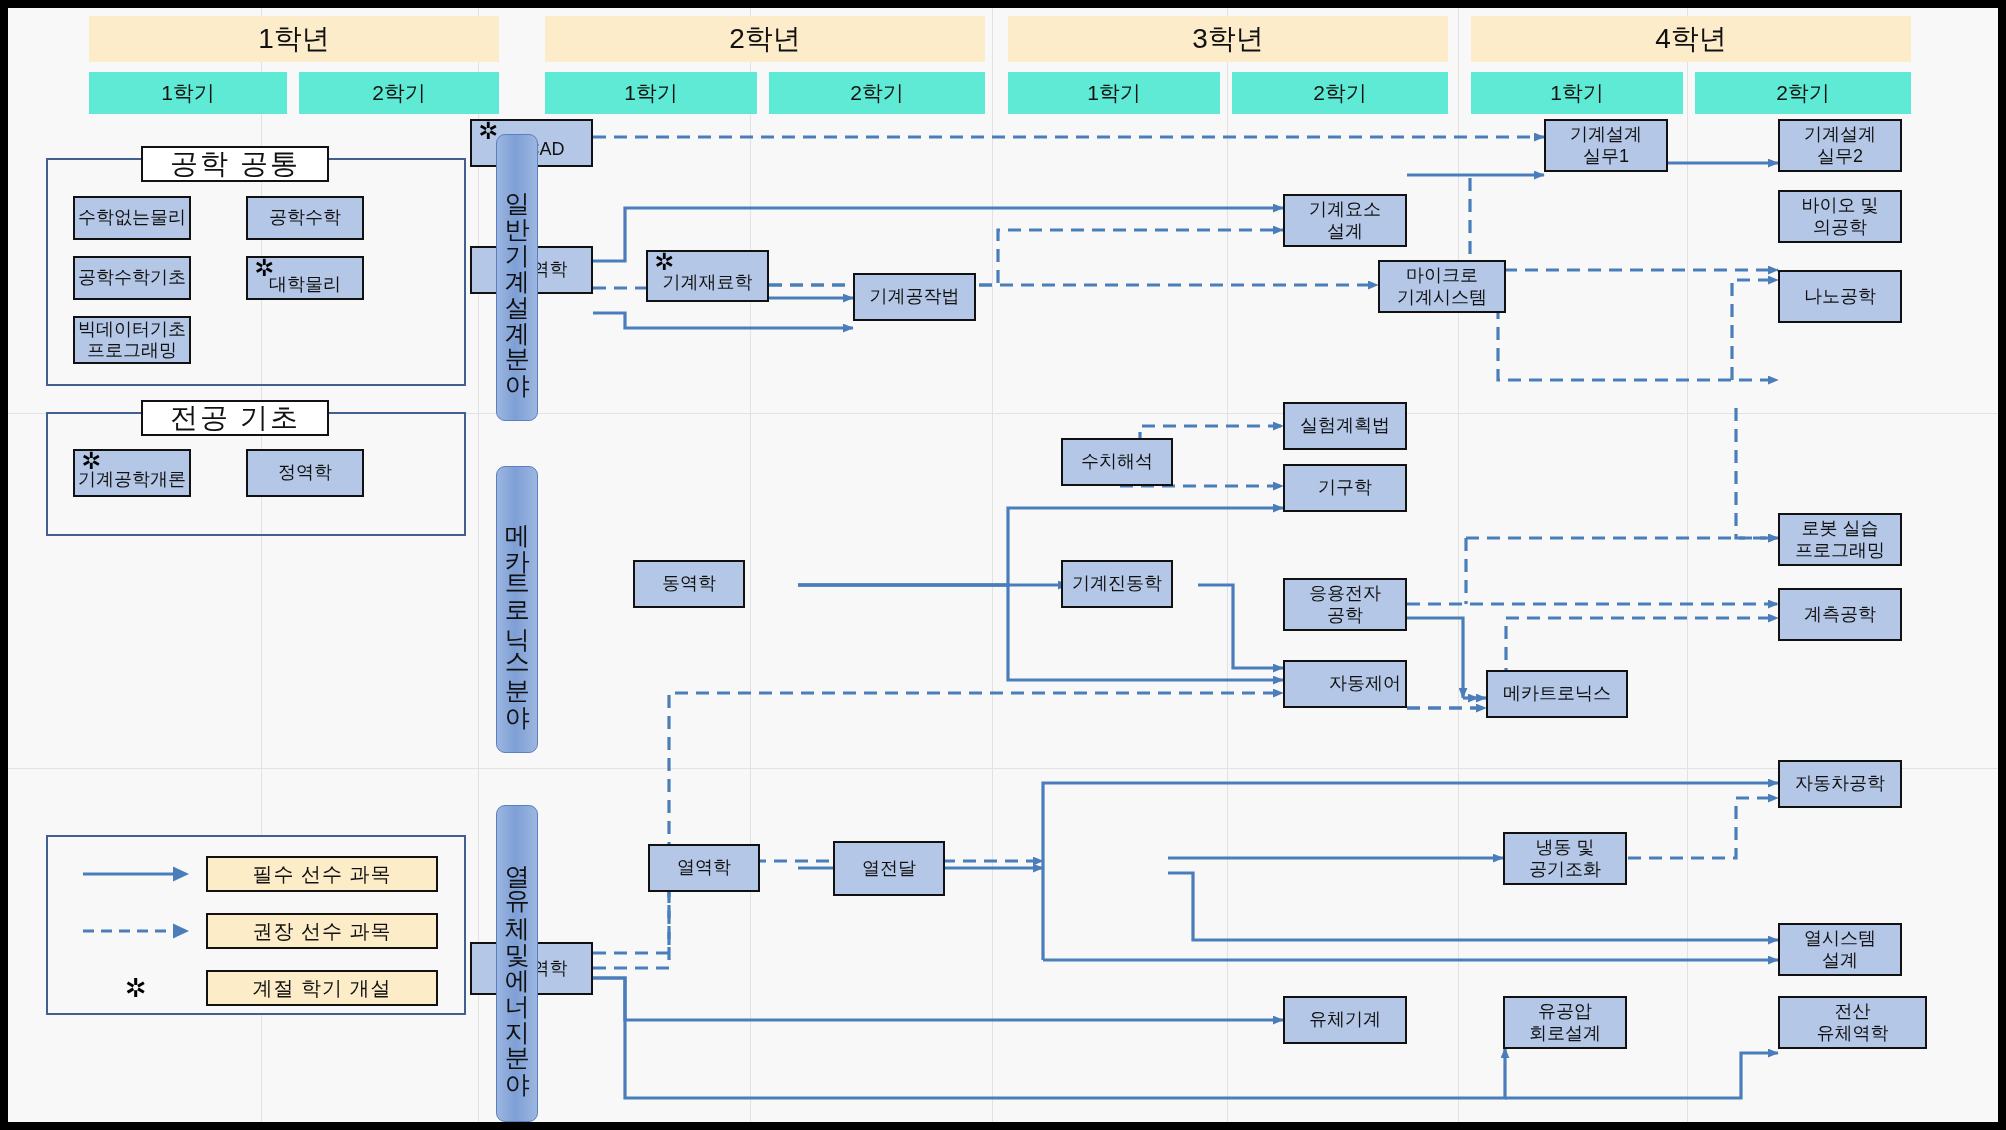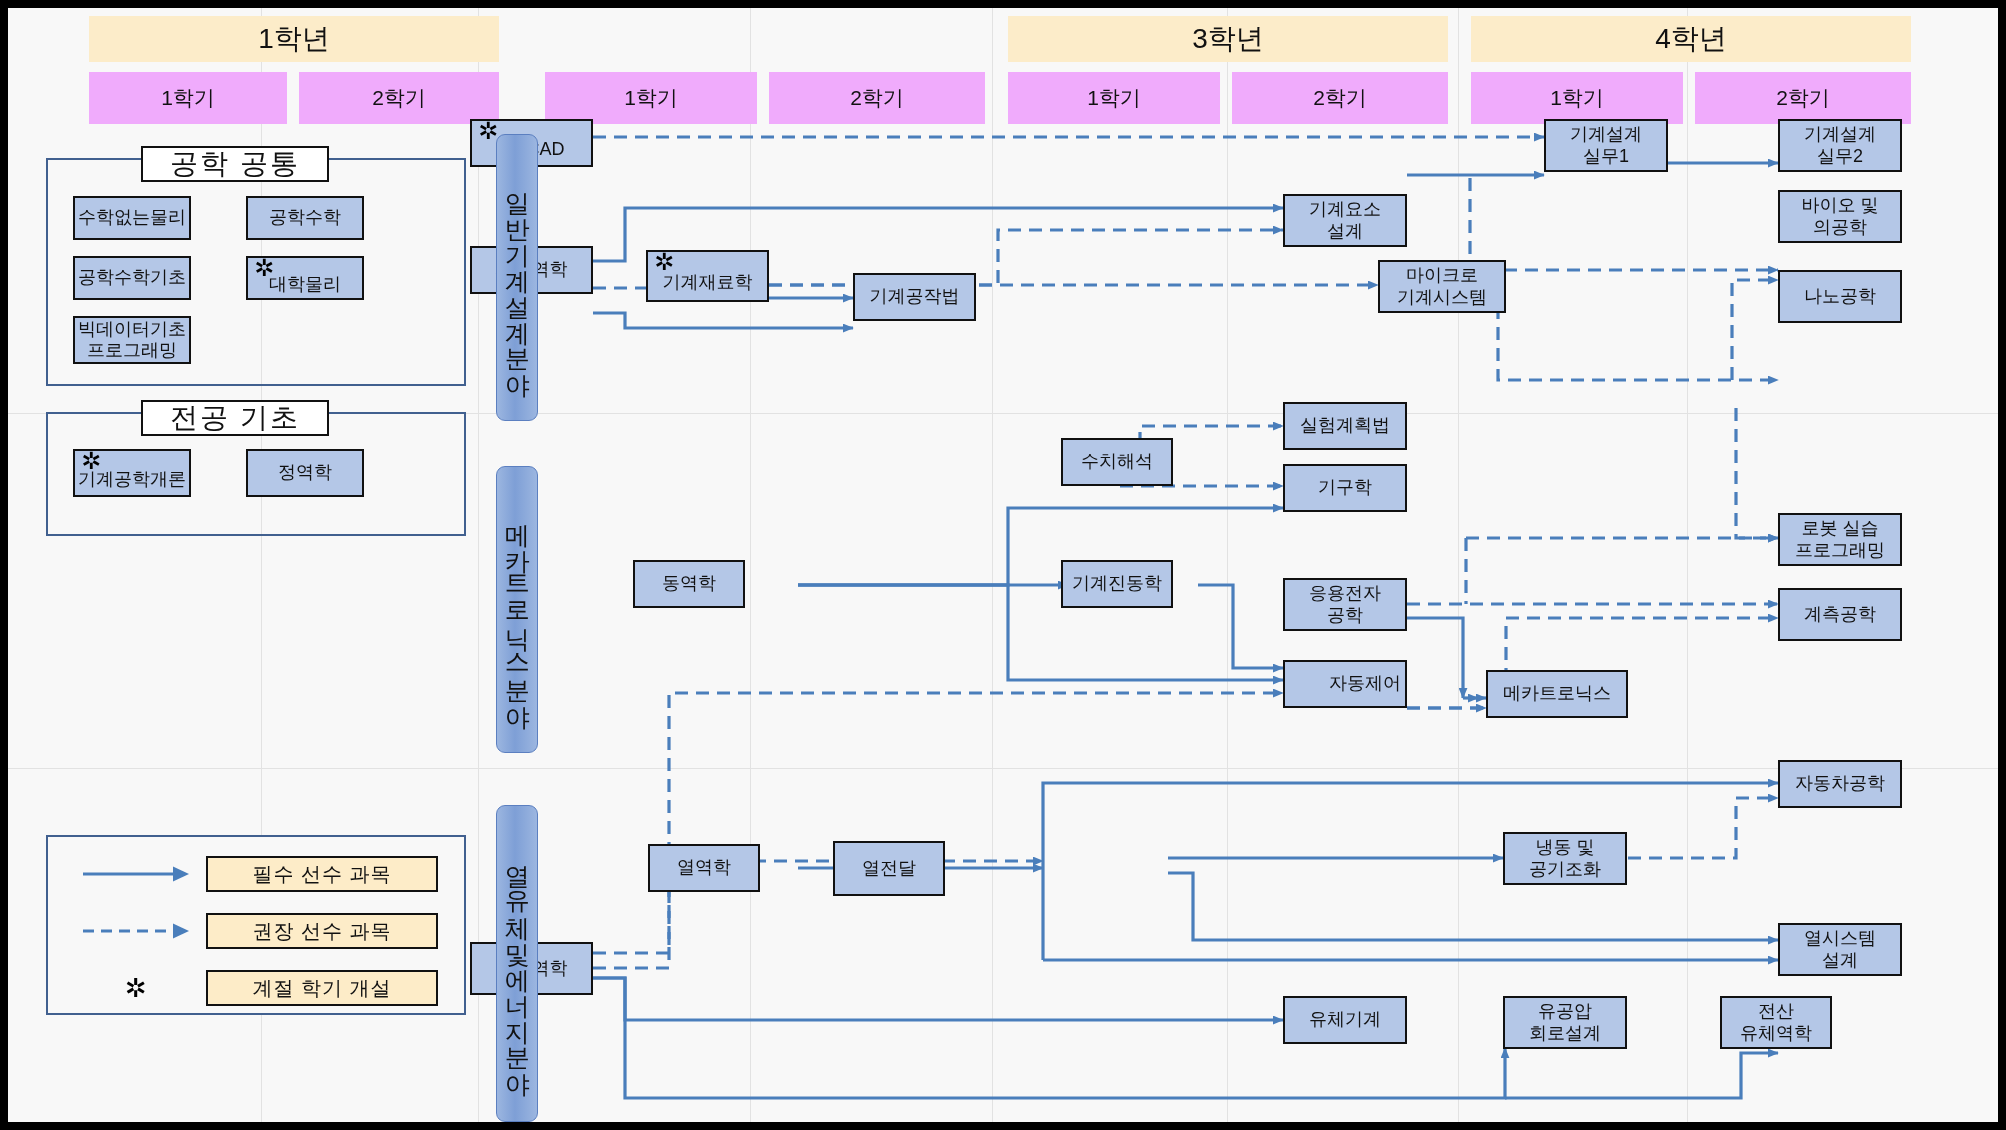--- a/index.html
+++ b/index.html
@@ -19,21 +19,21 @@
   .vgrid{position:absolute;top:0;bottom:0;width:1px;background:#e2e2e2;}
   .hgrid{position:absolute;left:0;right:0;height:1px;background:#e2e2e2;}
 
   
   .yearbar{
     position:absolute;height:46px;background:#fcecc9;
     display:flex;align-items:center;justify-content:center;
     font-size:28px;color:#111;
   }
   .sembar{
-    position:absolute;height:52px;background:#f0abfc;
+    position:absolute;height:42px;background:#5eead4;
     display:flex;align-items:center;justify-content:center;
     font-size:21px;color:#111;
   }
 
   
   .course{
     position:absolute;
     background:#b4c7e7;border:2.2px solid #111;
     display:flex;align-items:center;justify-content:center;
     text-align:center;font-size:18px;line-height:1.18;color:#111;
@@ -87,20 +87,21 @@
   <div class="vgrid" style="left:470px;"></div>
   <div class="vgrid" style="left:742px;"></div>
   <div class="vgrid" style="left:984px;"></div>
   <div class="vgrid" style="left:1219px;"></div>
   <div class="vgrid" style="left:1450px;"></div>
   <div class="vgrid" style="left:1679px;"></div>
   <div class="hgrid" style="top:405px;"></div>
   <div class="hgrid" style="top:760px;"></div>
 
   <div class="yearbar" style="left:81px;width:410px;top:8px;">1학년</div>
+  <div class="yearbar" style="left:537px;width:440px;top:8px;">2학년</div>
   <div class="yearbar" style="left:1000px;width:440px;top:8px;">3학년</div>
   <div class="yearbar" style="left:1463px;width:440px;top:8px;">4학년</div>
 
   <div class="sembar" style="left:81px;width:198px;top:64px;">1학기</div>
   <div class="sembar" style="left:291px;width:200px;top:64px;">2학기</div>
   <div class="sembar" style="left:537px;width:212px;top:64px;">1학기</div>
   <div class="sembar" style="left:761px;width:216px;top:64px;">2학기</div>
   <div class="sembar" style="left:1000px;width:212px;top:64px;">1학기</div>
   <div class="sembar" style="left:1224px;width:216px;top:64px;">2학기</div>
   <div class="sembar" style="left:1463px;width:212px;top:64px;">1학기</div>
@@ -341,17 +342,17 @@
   </div>
   <div class="course" style="left:462px;top:934px;width:123px;height:53px;">
     <span>유체역학</span>
   </div>
   <div class="course" style="left:1275px;top:988px;width:124px;height:48px;">
     <span>유체기계</span>
   </div>
   <div class="course" style="left:1495px;top:988px;width:124px;height:53px;">
     <span>유공압<br>회로설계</span>
   </div>
-  <div class="course" style="left:1712px;top:988px;width:112px;height:53px;">
+  <div class="course" style="left:1770px;top:988px;width:149px;height:53px;">
     <span>전산<br>유체역학</span>
   </div>
 
 </div>
 
 </body></html>

